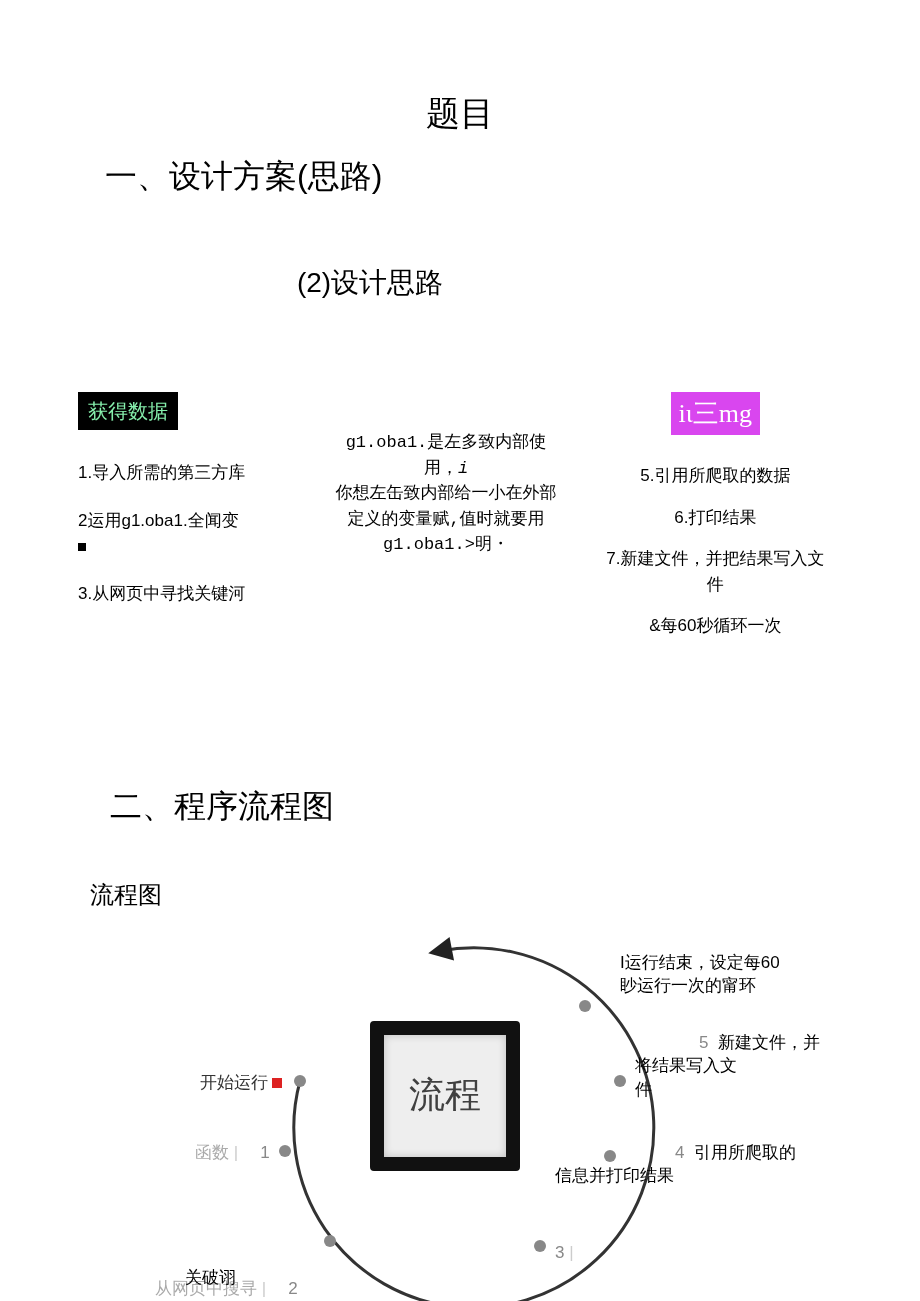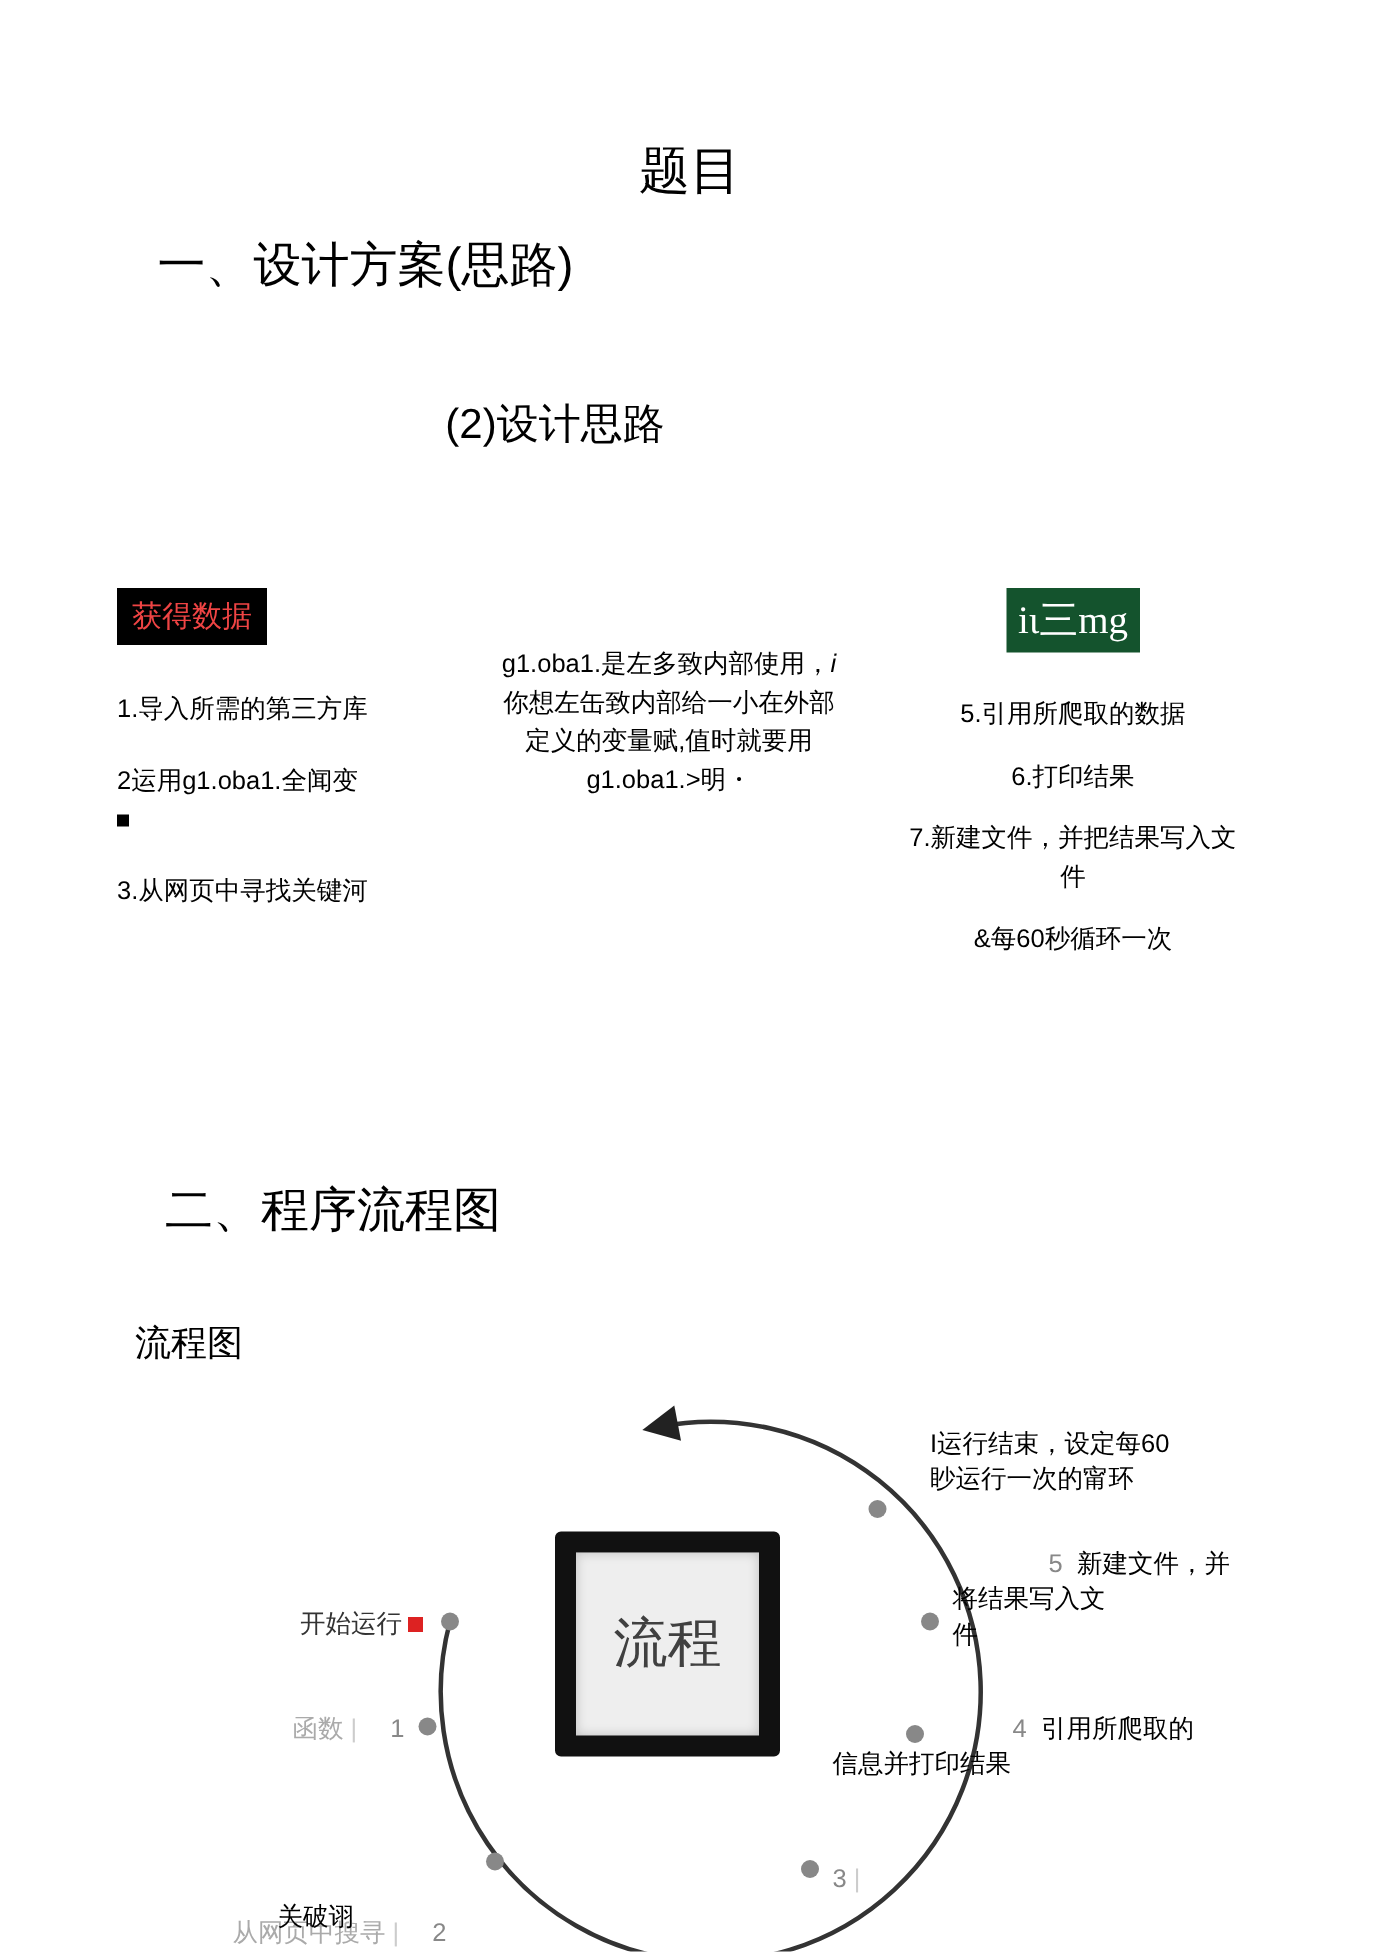--- a/index.html
+++ b/index.html
@@ -39,38 +39,38 @@
     flex: 1;
     font-size: 17px;
     line-height: 1.5;
   }
   .col-left { padding-left: 8px; }
   .col-mid { text-align: center; padding: 0 18px; margin-top: 38px; }
   .col-right { text-align: center; padding: 0 18px; }
   .badge {
     display: inline-block;
     background: #000;
-    color: #ef4444;
+    color: #86efac;
     padding: 4px 10px;
     font-size: 20px;
     margin-bottom: 30px;
   }
   .badge2 {
     display: inline-block;
-    background: #14532d;
+    background: #d946ef;
     color: #fff;
     padding: 2px 8px;
     font-size: 26px;
     font-family: "Times New Roman", serif;
     margin-bottom: 28px;
   }
   .col-left p { margin-bottom: 22px; }
   .col-right p { margin-bottom: 16px; }
   .col-mid p { font-style: italic; }
-  .col-mid .upright { font-style: normal; }
+  .col-mid .upright { font-style: normal; font-family: Liberation Mono, monospace; }
   .sq { display:inline-block; width:8px; height:8px; background:#000; vertical-align: middle; }
 
   .section2-title {
     font-size: 32px;
     font-weight: 500;
     margin-left: 110px;
     margin-top: 130px;
   }
   .flow-label {
     font-size: 24px;

